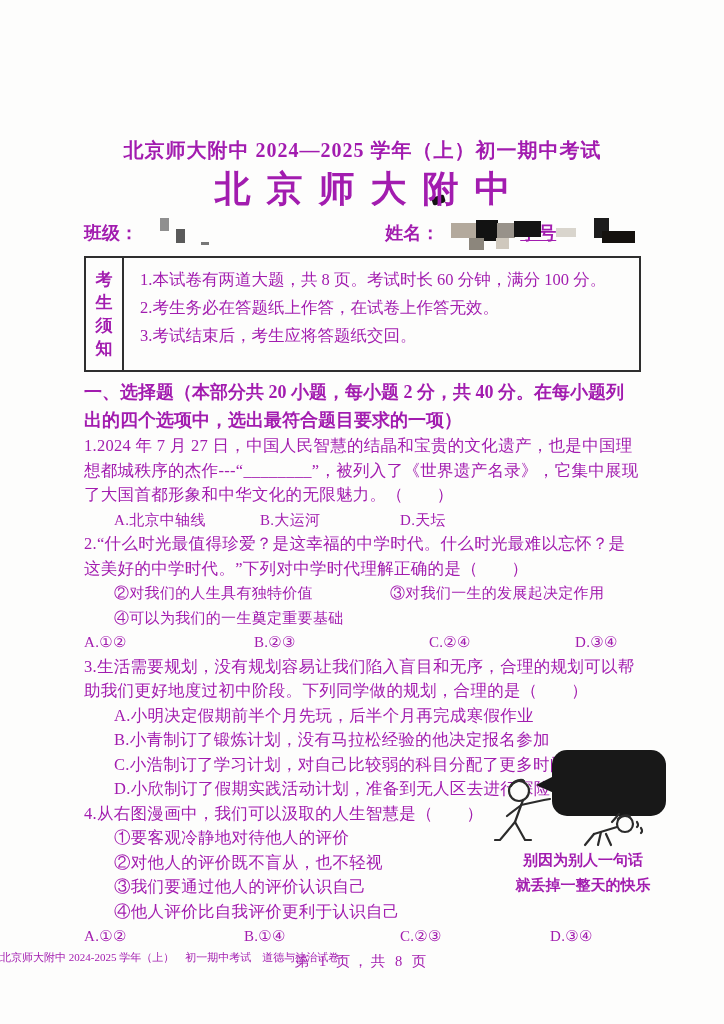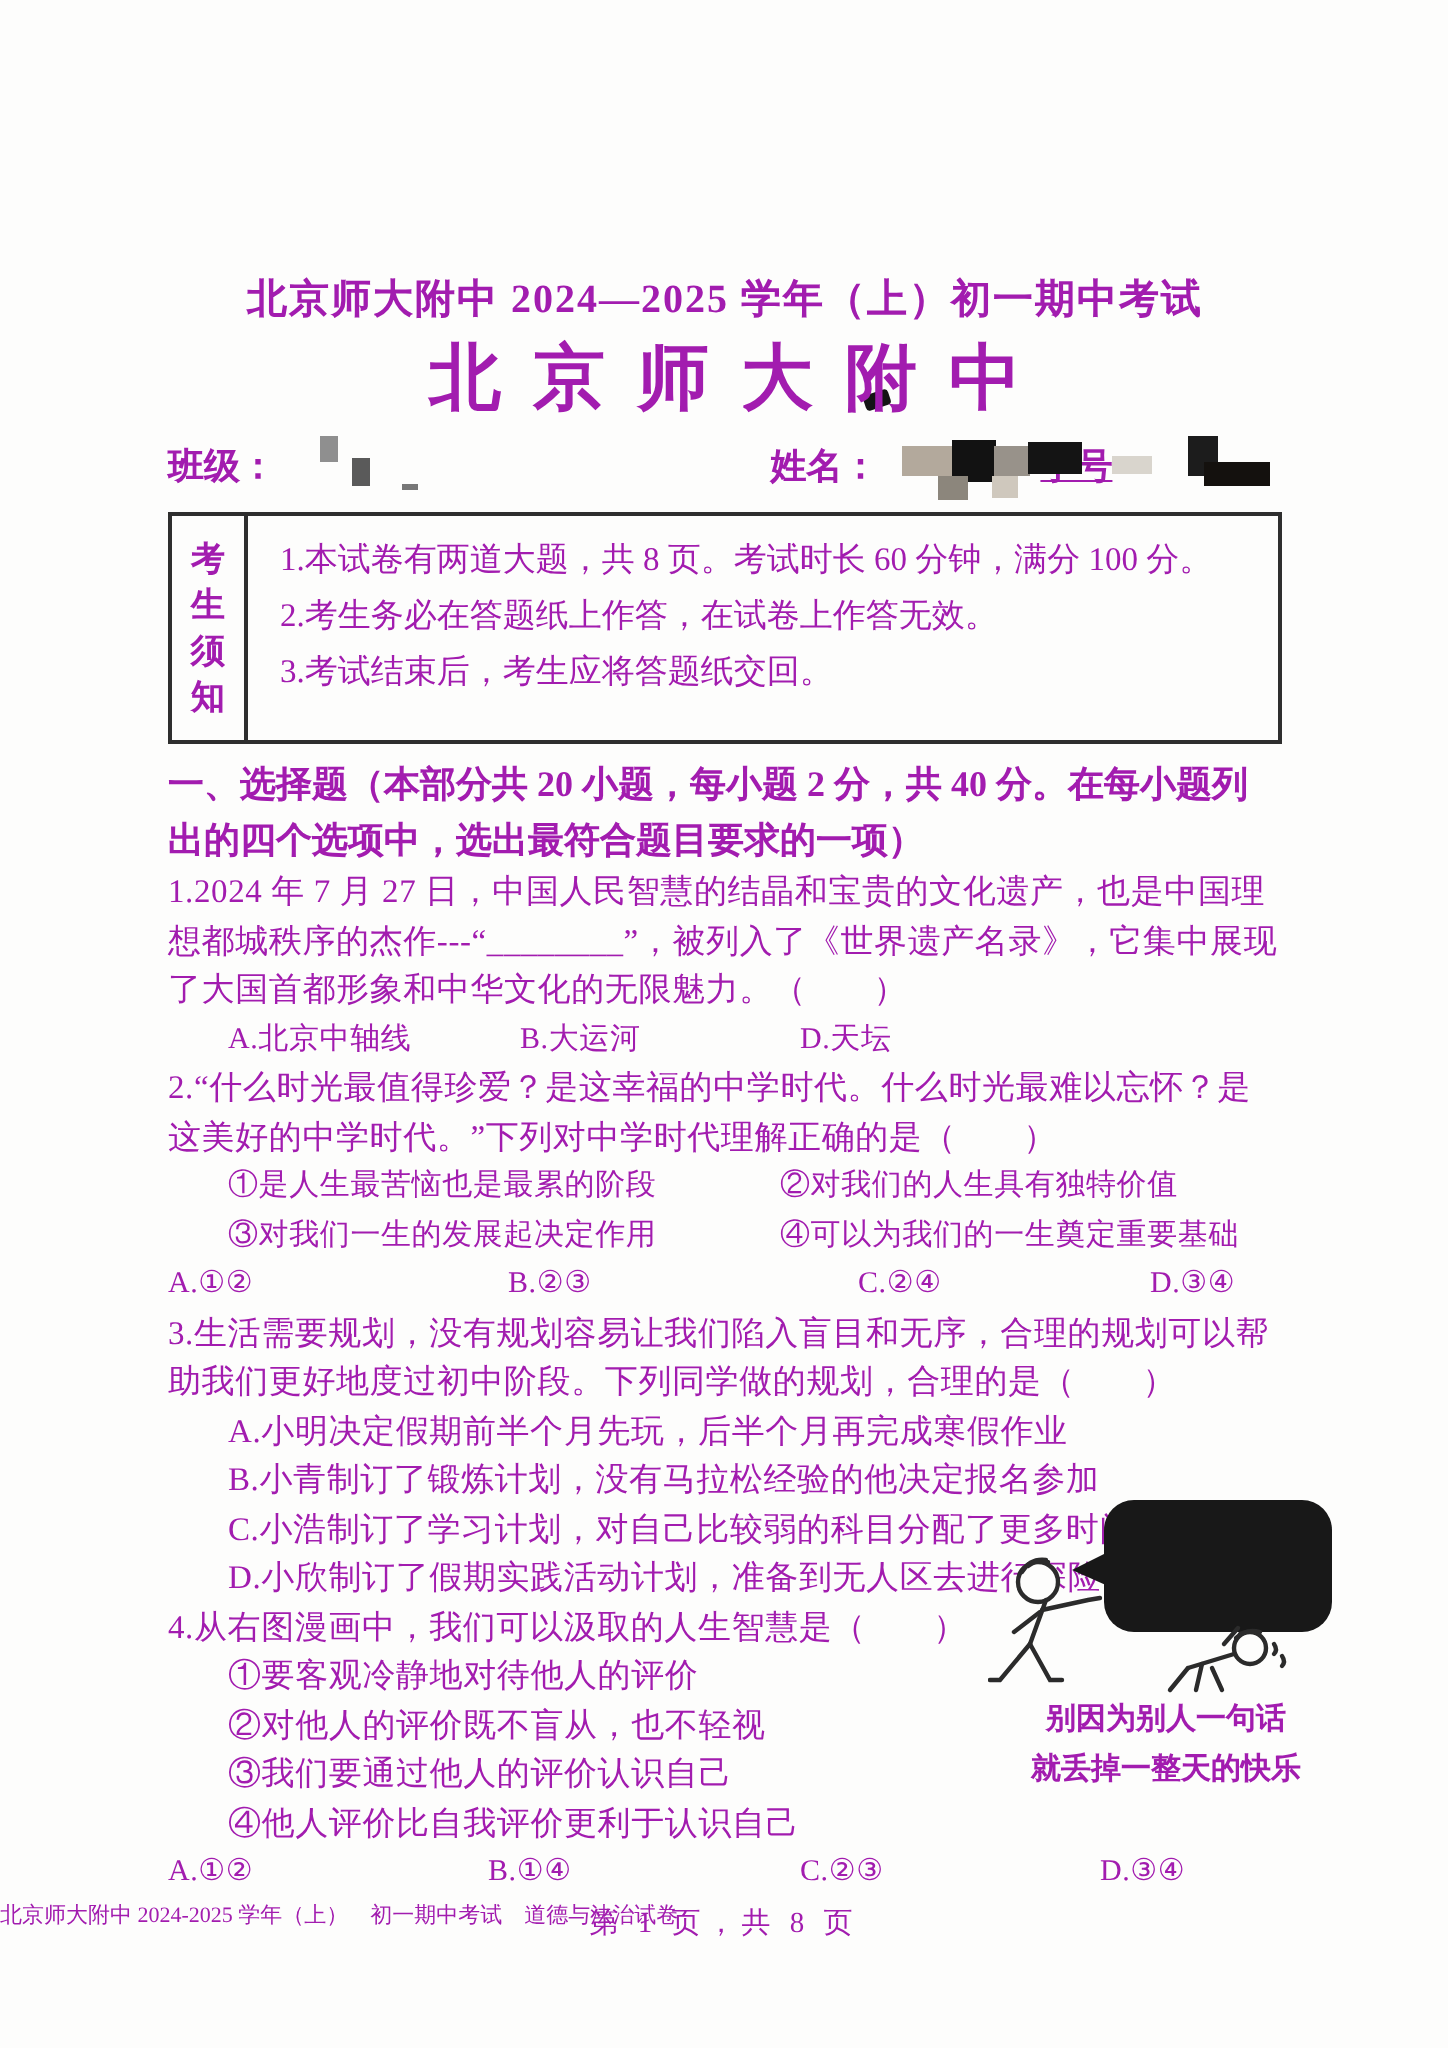--- a/index.html
+++ b/index.html
@@ -107,21 +107,20 @@
 
     <div class="qtext">1.2024 年 7 月 27 日，中国人民智慧的结晶和宝贵的文化遗产，也是中国理想都城秩序的杰作---“________”，被列入了《世界遗产名录》，它集中展现了大国首都形象和中华文化的无限魅力。（　　）</div>
     <div class="optgrid q1opts">
       <span>A.北京中轴线</span>
       <span>B.大运河</span>
       <span>D.天坛</span>
     </div>
 
     <div class="qtext">2.“什么时光最值得珍爱？是这幸福的中学时代。什么时光最难以忘怀？是这美好的中学时代。”下列对中学时代理解正确的是（　　）</div>
     <div class="optgrid q2subs">
-      <span>①是人生最苦恼也是最累的阶段</span>
       <span>②对我们的人生具有独特价值</span>
       <span>③对我们一生的发展起决定作用</span>
       <span>④可以为我们的一生奠定重要基础</span>
     </div>
     <div class="optgrid q2abcd">
       <span>A.①②</span>
       <span>B.②③</span>
       <span>C.②④</span>
       <span>D.③④</span>
     </div>

